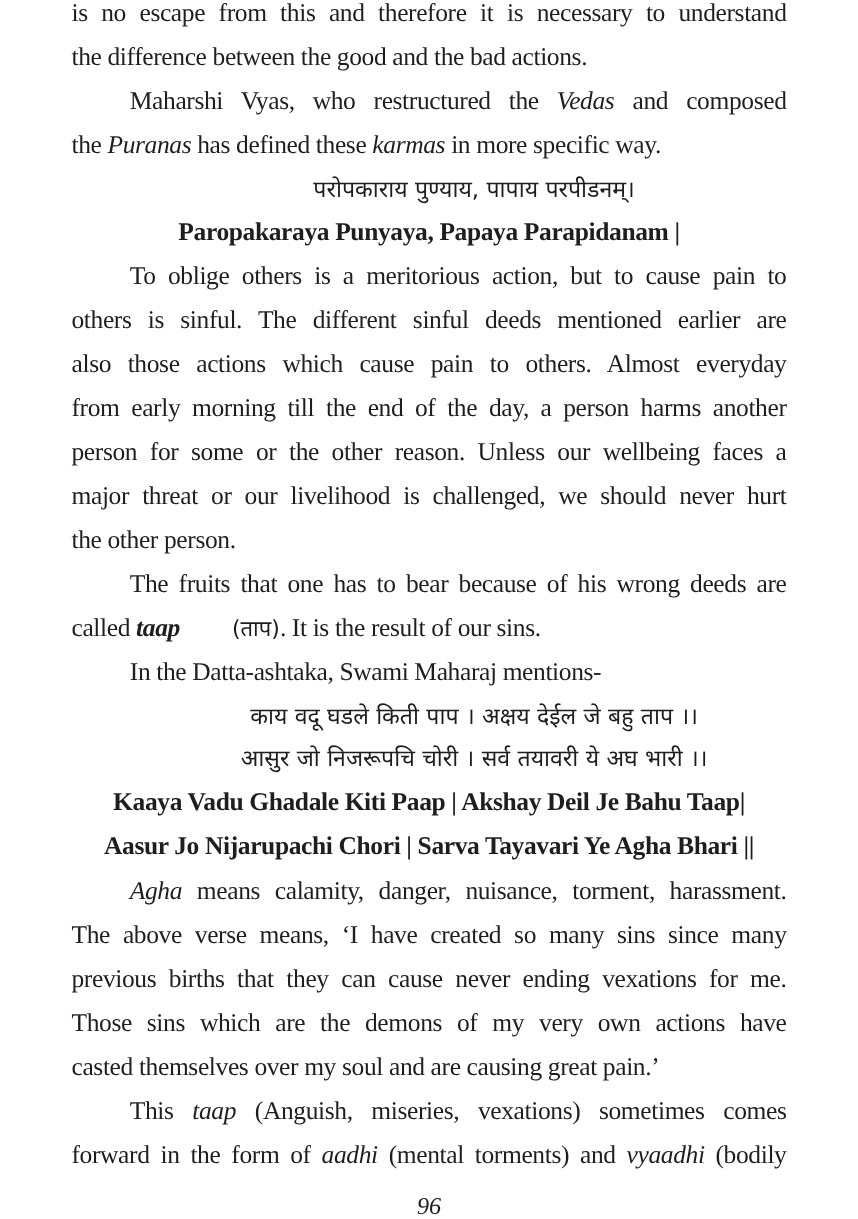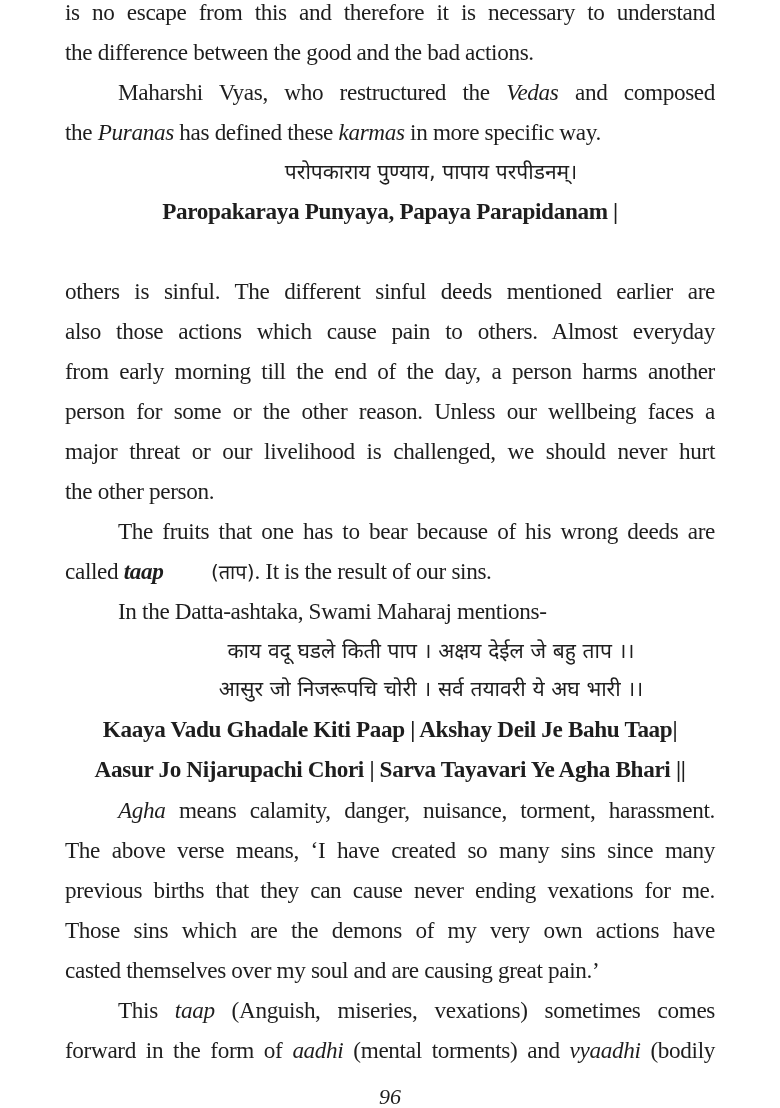--- a/index.html
+++ b/index.html
@@ -65,20 +65,21 @@
   <div class="line" style="top:37px"><span>the difference between the good and the bad actions.</span></div>
 
   <div class="line indent justify" style="top:77px"><span>Maharshi Vyas, who restructured the </span><i>Vedas</i><span> and composed</span></div>
 
   <div class="line" style="top:117px"><span>the </span><i>Puranas</i><span> has defined these </span><i>karmas</i><span> in more specific way.</span></div>
 
   <div class="line center deva" style="top:157px"><span>परोपकाराय पुण्याय, पापाय परपीडनम्।</span></div>
 
   <div class="line center" style="top:196px"><span>Paropakaraya Punyaya, Papaya Parapidanam |</span></div>
 
+  <div class="line indent justify" style="top:236px"><span>To oblige others is a meritorious action, but to cause pain to</span></div>
 
   <div class="line justify" style="top:276px"><span>others is sinful. The different sinful deeds mentioned earlier are</span></div>
 
   <div class="line justify" style="top:316px"><span>also those actions which cause pain to others. Almost everyday</span></div>
 
   <div class="line justify" style="top:356px"><span>from early morning till the end of the day, a person harms another</span></div>
 
   <div class="line justify" style="top:396px"><span>person for some or the other reason. Unless our wellbeing faces a</span></div>
 
   <div class="line justify" style="top:436px"><span>major threat or our livelihood is challenged, we should never hurt</span></div>

